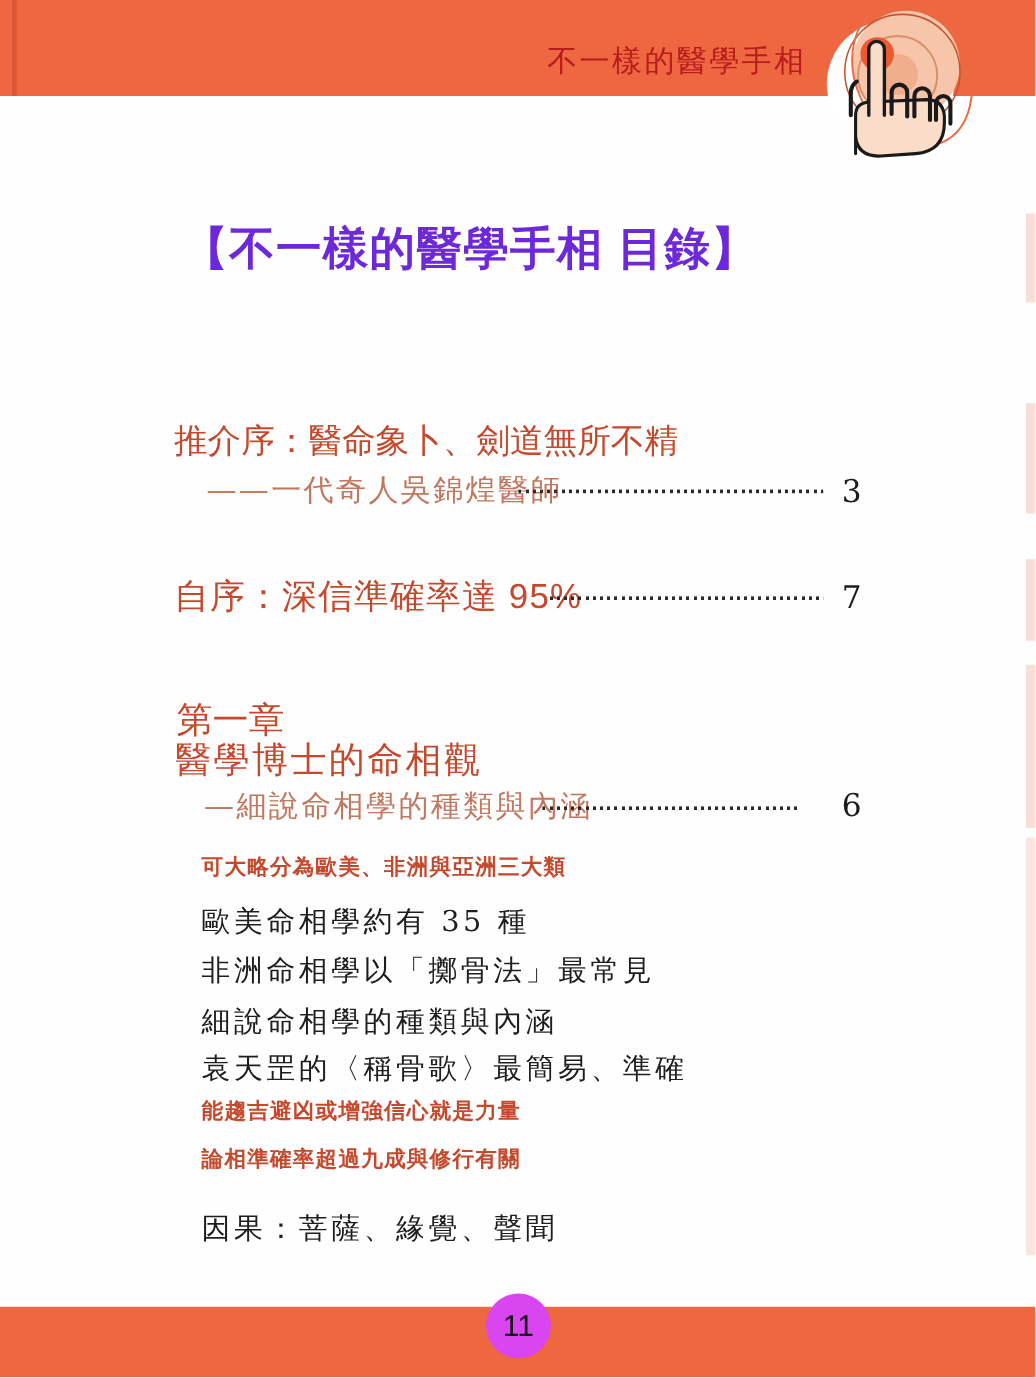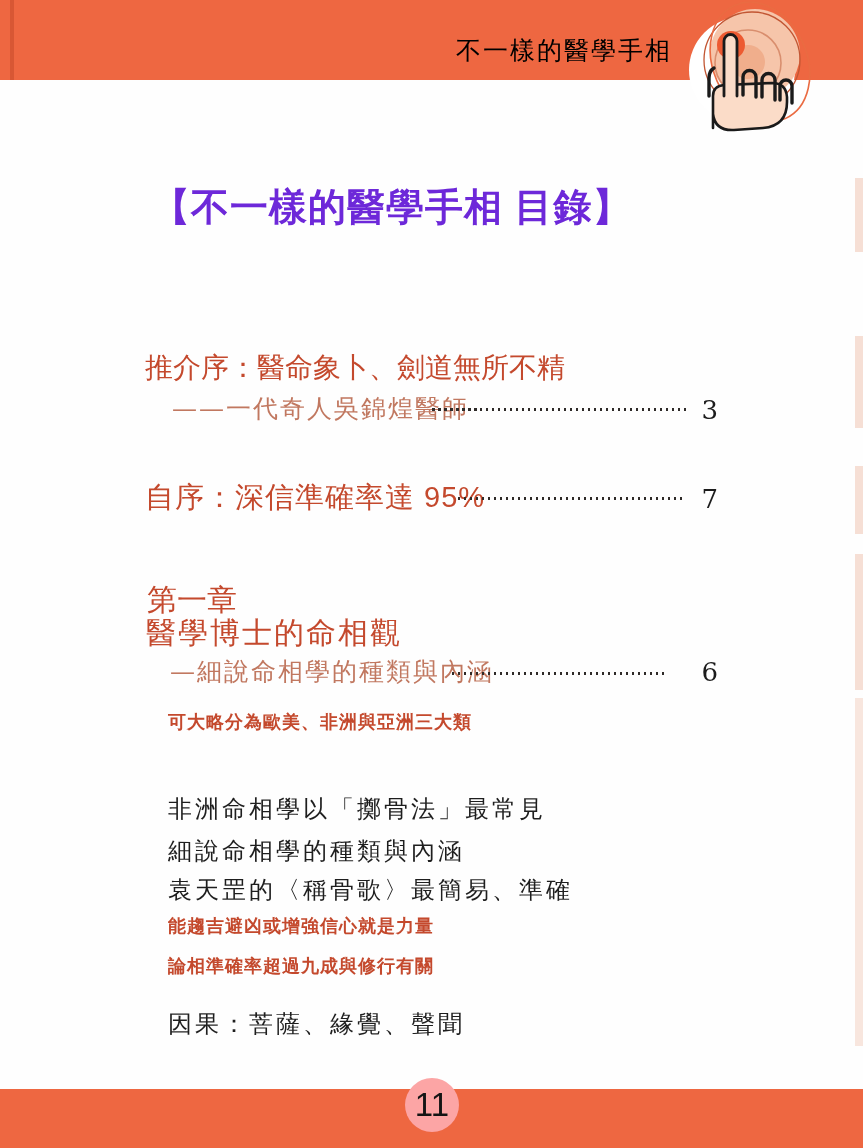--- a/index.html
+++ b/index.html
@@ -6,21 +6,21 @@
   .page{
     position:relative;width:863px;height:1148px;overflow:hidden;
     background:#fefefe;
     font-family:"Liberation Sans",sans-serif;
   }
   
   .header-bar{position:absolute;left:0;top:0;width:863px;height:80px;background:#EE6741;}
   .header-fold{position:absolute;left:10px;top:0;width:4px;height:80px;background:rgba(150,40,15,.25);}
   .running-head{
     position:absolute;top:34px;left:0;width:672px;text-align:right;
-    color:#000000;font-size:25px;letter-spacing:2px;white-space:nowrap;
+    color:#b91c1c;font-size:25px;letter-spacing:2px;white-space:nowrap;
   }
   
   .logo{position:absolute;left:672px;top:0;width:146px;height:132px;}
   
   .edge{position:absolute;right:0;width:8px;background:#F6DFD5;}
   .edge.e1{top:178px;height:74px;}
   .edge.e2{top:336px;height:92px;}
   .edge.e3{top:466px;height:68px;}
   .edge.e4{top:554px;height:136px;}
   .edge.e5{top:698px;height:348px;background:#F8E6DE;}
@@ -60,22 +60,22 @@
   .item.plain{
     color:#1e1e1e;font-size:24px;letter-spacing:3px;
     font-family:"DejaVu Serif","Liberation Serif",serif;
   }
   .i0{top:710px;} .i1{top:752px;} .i2{top:793px;} .i3{top:835px;}
   .i4{top:874px;} .i5{top:914px;} .i6{top:954px;} .i7{top:1008px;}
   
   .footer-bar{position:absolute;left:0;top:1089px;width:863px;height:59px;background:#EE6741;}
   .folio-circle{
     position:absolute;left:405px;top:1078px;width:54px;height:54px;border-radius:50%;
-    background:#fca5a5;text-align:center;line-height:54px;
-    font-size:33px;color:#141414;font-family:"Liberation Sans",sans-serif;
+    background:#d946ef;text-align:center;line-height:54px;
+    font-size:25px;color:#141414;font-family:"Liberation Sans",sans-serif;
   }
 </style>
 </head>
 <body>
 
 <div class="page">
 
   <div class="header-bar">
     <div class="header-fold"></div>
   </div>
@@ -125,20 +125,21 @@
   <div class="leader ld2"></div>
   <div class="pagenum pn2">7</div>
 
   <div class="red-h t-ch-label">第一章</div>
   <div class="red-h t-ch-title">醫學博士的命相觀</div>
   <div class="sub-h t-ch-sub">—細說命相學的種類與內涵</div>
   <div class="leader ld3"></div>
   <div class="pagenum pn3">6</div>
 
   <div class="item red i0">可大略分為歐美、非洲與亞洲三大類</div>
+  <div class="item plain i1">歐美命相學約有 35 種</div>
   <div class="item plain i2">非洲命相學以「擲骨法」最常見</div>
   <div class="item plain i3">細說命相學的種類與內涵</div>
   <div class="item plain i4">袁天罡的〈稱骨歌〉最簡易、準確</div>
   <div class="item red i5">能趨吉避凶或增強信心就是力量</div>
   <div class="item red i6">論相準確率超過九成與修行有關</div>
   <div class="item plain i7">因果：菩薩、緣覺、聲聞</div>
 
   <div class="footer-bar"></div>
   <div class="folio-circle">11</div>
 

